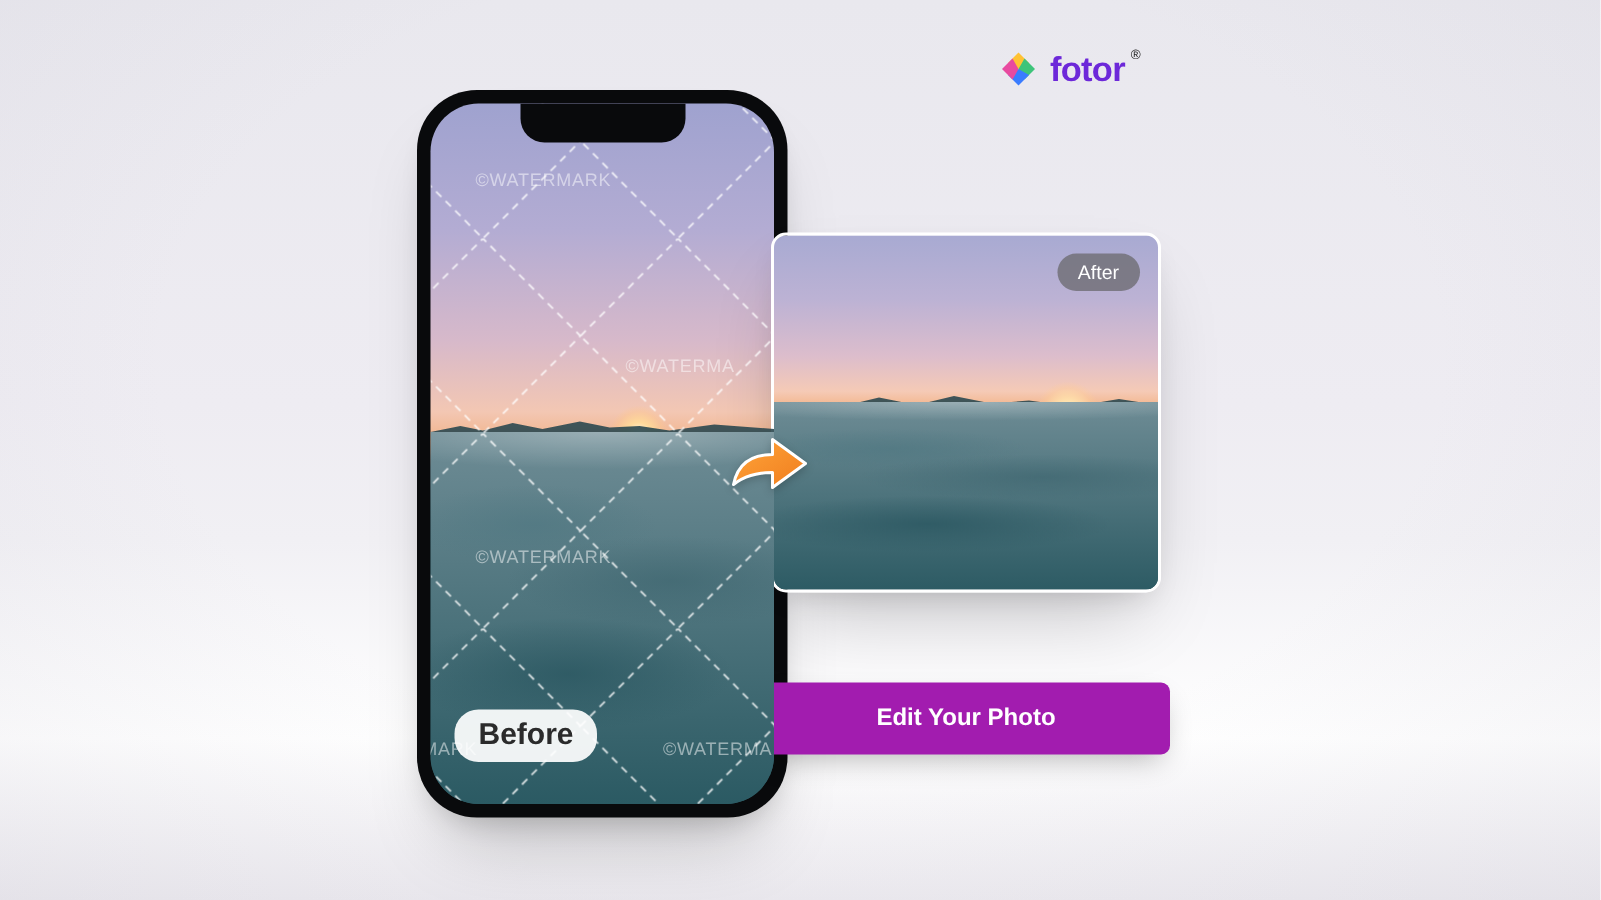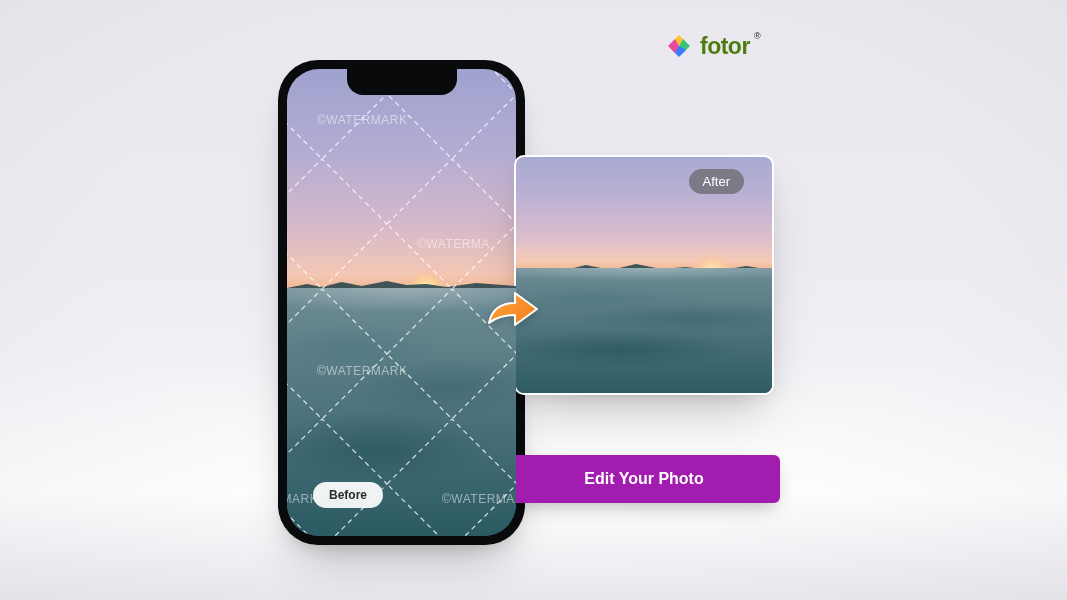--- a/index.html
+++ b/index.html
@@ -100,26 +100,25 @@
     top:44%;
     height:20px;
     z-index:2;
   }
 
   .before-badge {
     position:absolute;
     left:16px; bottom:28px;
     background:rgba(255,255,255,0.92);
     color:#2b2b2b;
-    font-size:12px;
+    font-size:20px;
     font-weight:600;
     padding:6px 16px;
     border-radius:16px;
     z-index:6;
-    margin-left:10px;
   }
 
   
   .after-panel {
     position:absolute;
     left:514px;
     top:155px;
     width:260px;
     height:240px;
     border:2px solid #ffffff;
@@ -156,21 +155,21 @@
     border-radius:50%;
   }
   .after-panel .after-hills {
     position:absolute;
     left:0; right:0;
     top:43%;
     height:22px;
   }
   .after-badge {
     position:absolute;
-    right:28px; top:12px;
+    right:12px; top:12px;
     background:#6e6d73cc;
     color:#fff;
     font-size:13px;
     font-weight:500;
     padding:5px 14px;
     border-radius:14px;
   }
 
   
   .arrow {
@@ -210,21 +209,21 @@
     align-items:center;
     gap:8px;
   }
   .logo-mark {
     width:26px; height:26px;
     position:relative;
   }
   .logo-text {
     font-size:23px;
     font-weight:700;
-    color:#4d7c0f;
+    color:#6d28d9;
     letter-spacing:-0.5px;
   }
   .logo-r {
     font-size:9px;
     color:#222222;
     position:relative;
     top:-10px;
     left:-4px;
   }
 

